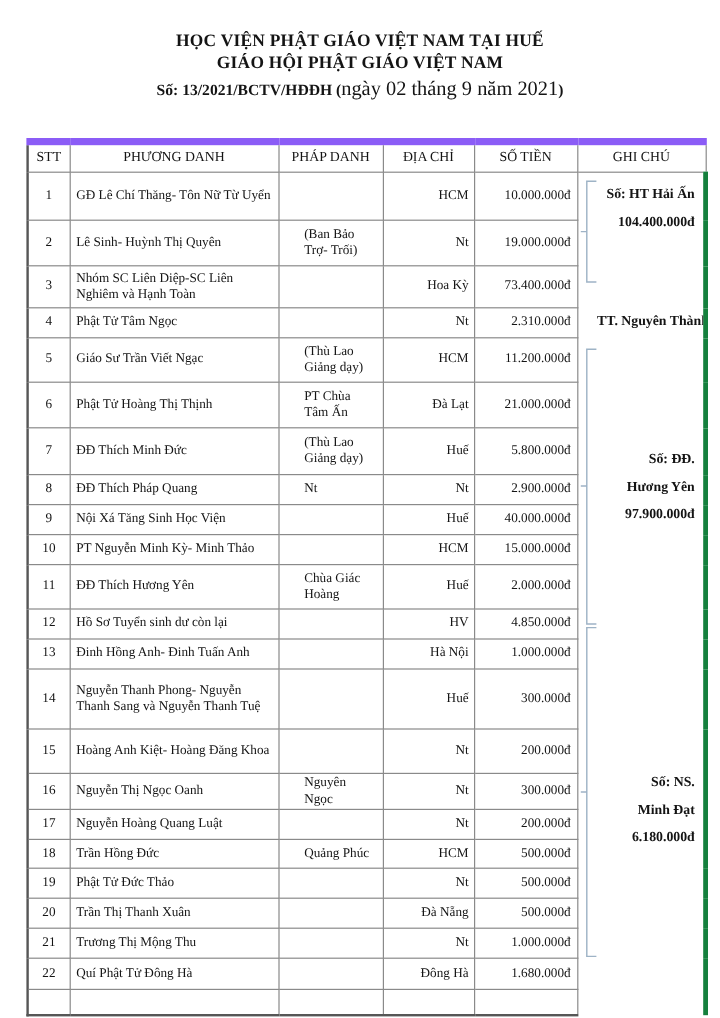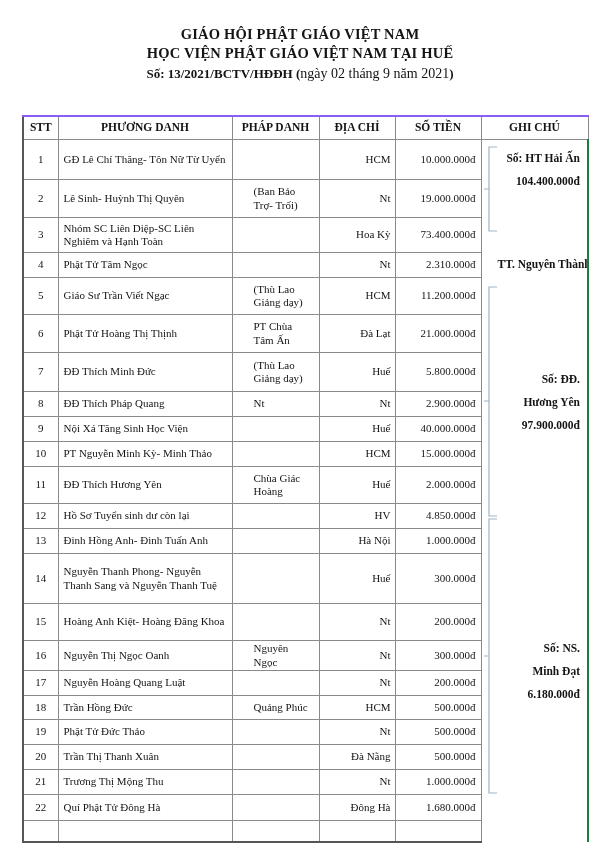--- a/index.html
+++ b/index.html
@@ -4,60 +4,60 @@
 <style>
   html,body{margin:0;padding:0;background:#ffffff;}
   #page{
     position:relative;width:600px;height:848px;background:#ffffff;
     font-family:"Liberation Serif", serif;color:#141414;overflow:hidden;
   }
   
   .titles{position:absolute;top:25px;left:0;width:600px;text-align:center;}
   .t-line{font-weight:bold;font-size:14.5px;line-height:19px;letter-spacing:.2px;}
   .t-doc{font-size:13px;line-height:21px;font-weight:bold;}
-  .t-doc .date{font-weight:normal;font-size:14px;}
+  .t-doc .date{font-weight:normal;font-size:17px;}
   
   table.main{
     position:absolute;left:22px;top:115px;width:565px;
     border-collapse:collapse;table-layout:fixed;
   }
   td,th{
     border:1px solid #8a8a8a;font-size:11px;line-height:13.5px;
     padding:1px 4px;vertical-align:middle;overflow:hidden;
   }
   th{
-    font-size:11.5px;font-weight:bold;text-align:center;
-    height:20px;border-top:2px solid #8b5cf6;padding:1px 2px;
+    font-size:11.5px;font-weight:normal;text-align:center;
+    height:20px;border-top:6px solid #8b5cf6;padding:1px 2px;
   }
   .c-stt{text-align:center;border-left:2px solid #565656;}
   .c-name{text-align:left;padding-left:5px;padding-right:6px;margin-left:35px;}
   .c-phap{text-align:left;padding-left:21px;padding-right:4px;}
   .c-addr{text-align:right;}
   .c-money{text-align:right;padding-right:5px;}
   tr.row-last td{border-bottom:2px solid #565656;}
   td.ghichu{
-    border-bottom:none;border-right:2px solid #15803d;
+    border-bottom:none;border-right:4px solid #15803d;
     position:relative;vertical-align:top;padding:0;
   }
   
   .note{
     position:absolute;right:7px;left:16px;text-align:right;
     font-weight:bold;font-size:11.5px;line-height:23px;white-space:nowrap;
   }
   .brace{position:absolute;left:1px;}
   .brace path{fill:none;stroke-width:1.2px;}
 </style>
 </head>
 <body>
 
 <div id="page">
 
   <div class="titles">
+    <div class="t-line">HỌC VIỆN PHẬT GIÁO VIỆT NAM TẠI HUẾ</div>
     <div class="t-line">GIÁO HỘI PHẬT GIÁO VIỆT NAM</div>
-    <div class="t-line">HỌC VIỆN PHẬT GIÁO VIỆT NAM TẠI HUẾ</div>
     <div class="t-doc"><span>Số: 13/2021/BCTV/HĐĐH (</span><span class="date">ngày 02 tháng 9 năm 2021</span><span>)</span></div>
   </div>
 
   <table class="main">
     <colgroup>
       <col style="width:35px">
         <col style="width:174px">
         <col style="width:87px">
       <col style="width:76px">
         <col style="width:86px">

